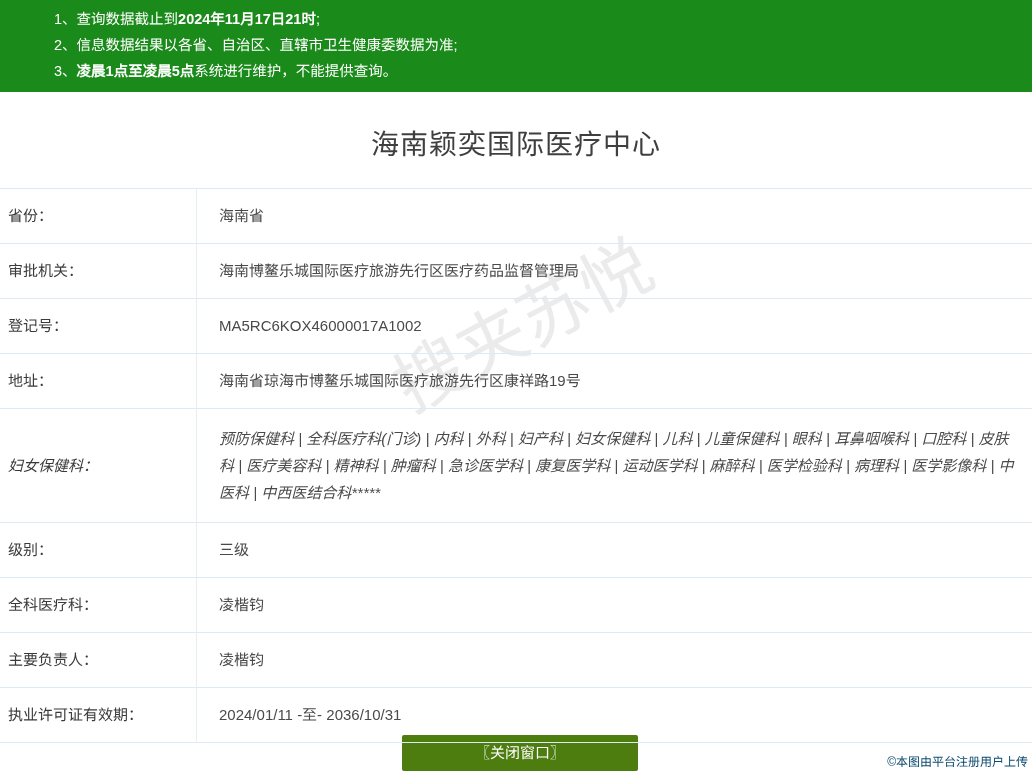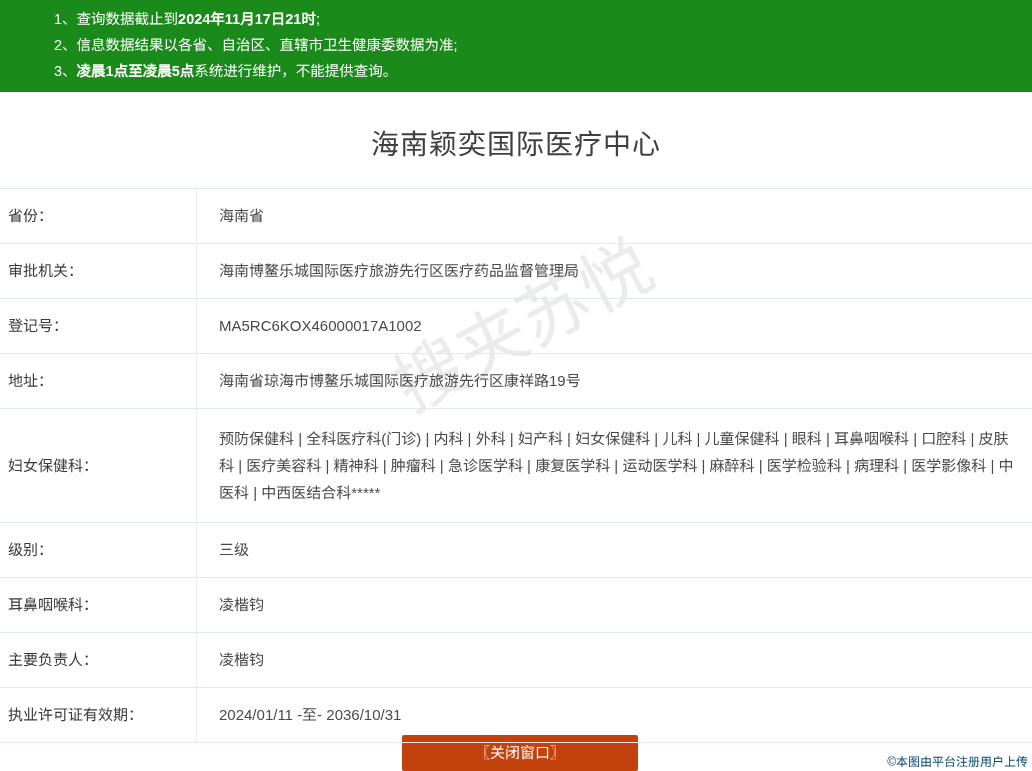--- a/index.html
+++ b/index.html
@@ -68,20 +68,21 @@
     color: #3a3a3a;
     border-right: 1px solid #e4eef5;
   }
   .info-table td.value {
     color: #4a4a4a;
     padding-left: 22px;
   }
   .info-table tr.tall td {
     padding-top: 16px;
     padding-bottom: 16px;
+    font-style: italic;
   }
   .dept-value {
     max-width: 830px;
     line-height: 27px;
   }
 
   
   .watermark {
     position: absolute;
     left: 380px;
@@ -102,21 +103,21 @@
     right: 0;
     bottom: 0;
     height: 60px;
   }
   .close-button {
     position: absolute;
     left: 402px;
     bottom: 0;
     width: 236px;
     height: 36px;
-    background: #c2410c;
+    background: #4d7c0f;
     color: #ffffff;
     border: none;
     font-size: 15px;
     font-family: "Liberation Sans", "DejaVu Sans", sans-serif;
     cursor: pointer;
     border-radius: 2px;
     line-height: 36px;
     padding: 0;
   }
   .corner-credit {
@@ -169,21 +170,21 @@
       <td class="label">妇女保健科：</td>
       <td class="value">
         <div class="dept-value">预防保健科 | 全科医疗科(门诊) | 内科 | 外科 | 妇产科 | 妇女保健科 | 儿科 | 儿童保健科 | 眼科 | 耳鼻咽喉科 | 口腔科 | 皮肤科 | 医疗美容科 | 精神科 | 肿瘤科 | 急诊医学科 | 康复医学科 | 运动医学科 | 麻醉科 | 医学检验科 | 病理科 | 医学影像科 | 中医科 | 中西医结合科*****</div>
       </td>
     </tr>
     <tr>
       <td class="label">级别：</td>
       <td class="value">三级</td>
     </tr>
     <tr>
-      <td class="label">耳鼻咽喉科：</td>
+      <td class="label">全科医疗科：</td>
       <td class="value">凌楷钧</td>
     </tr>
     <tr>
       <td class="label">主要负责人：</td>
       <td class="value">凌楷钧</td>
     </tr>
     <tr>
       <td class="label">执业许可证有效期：</td>
       <td class="value">2024/01/11 -至- 2036/10/31</td>
     </tr>

